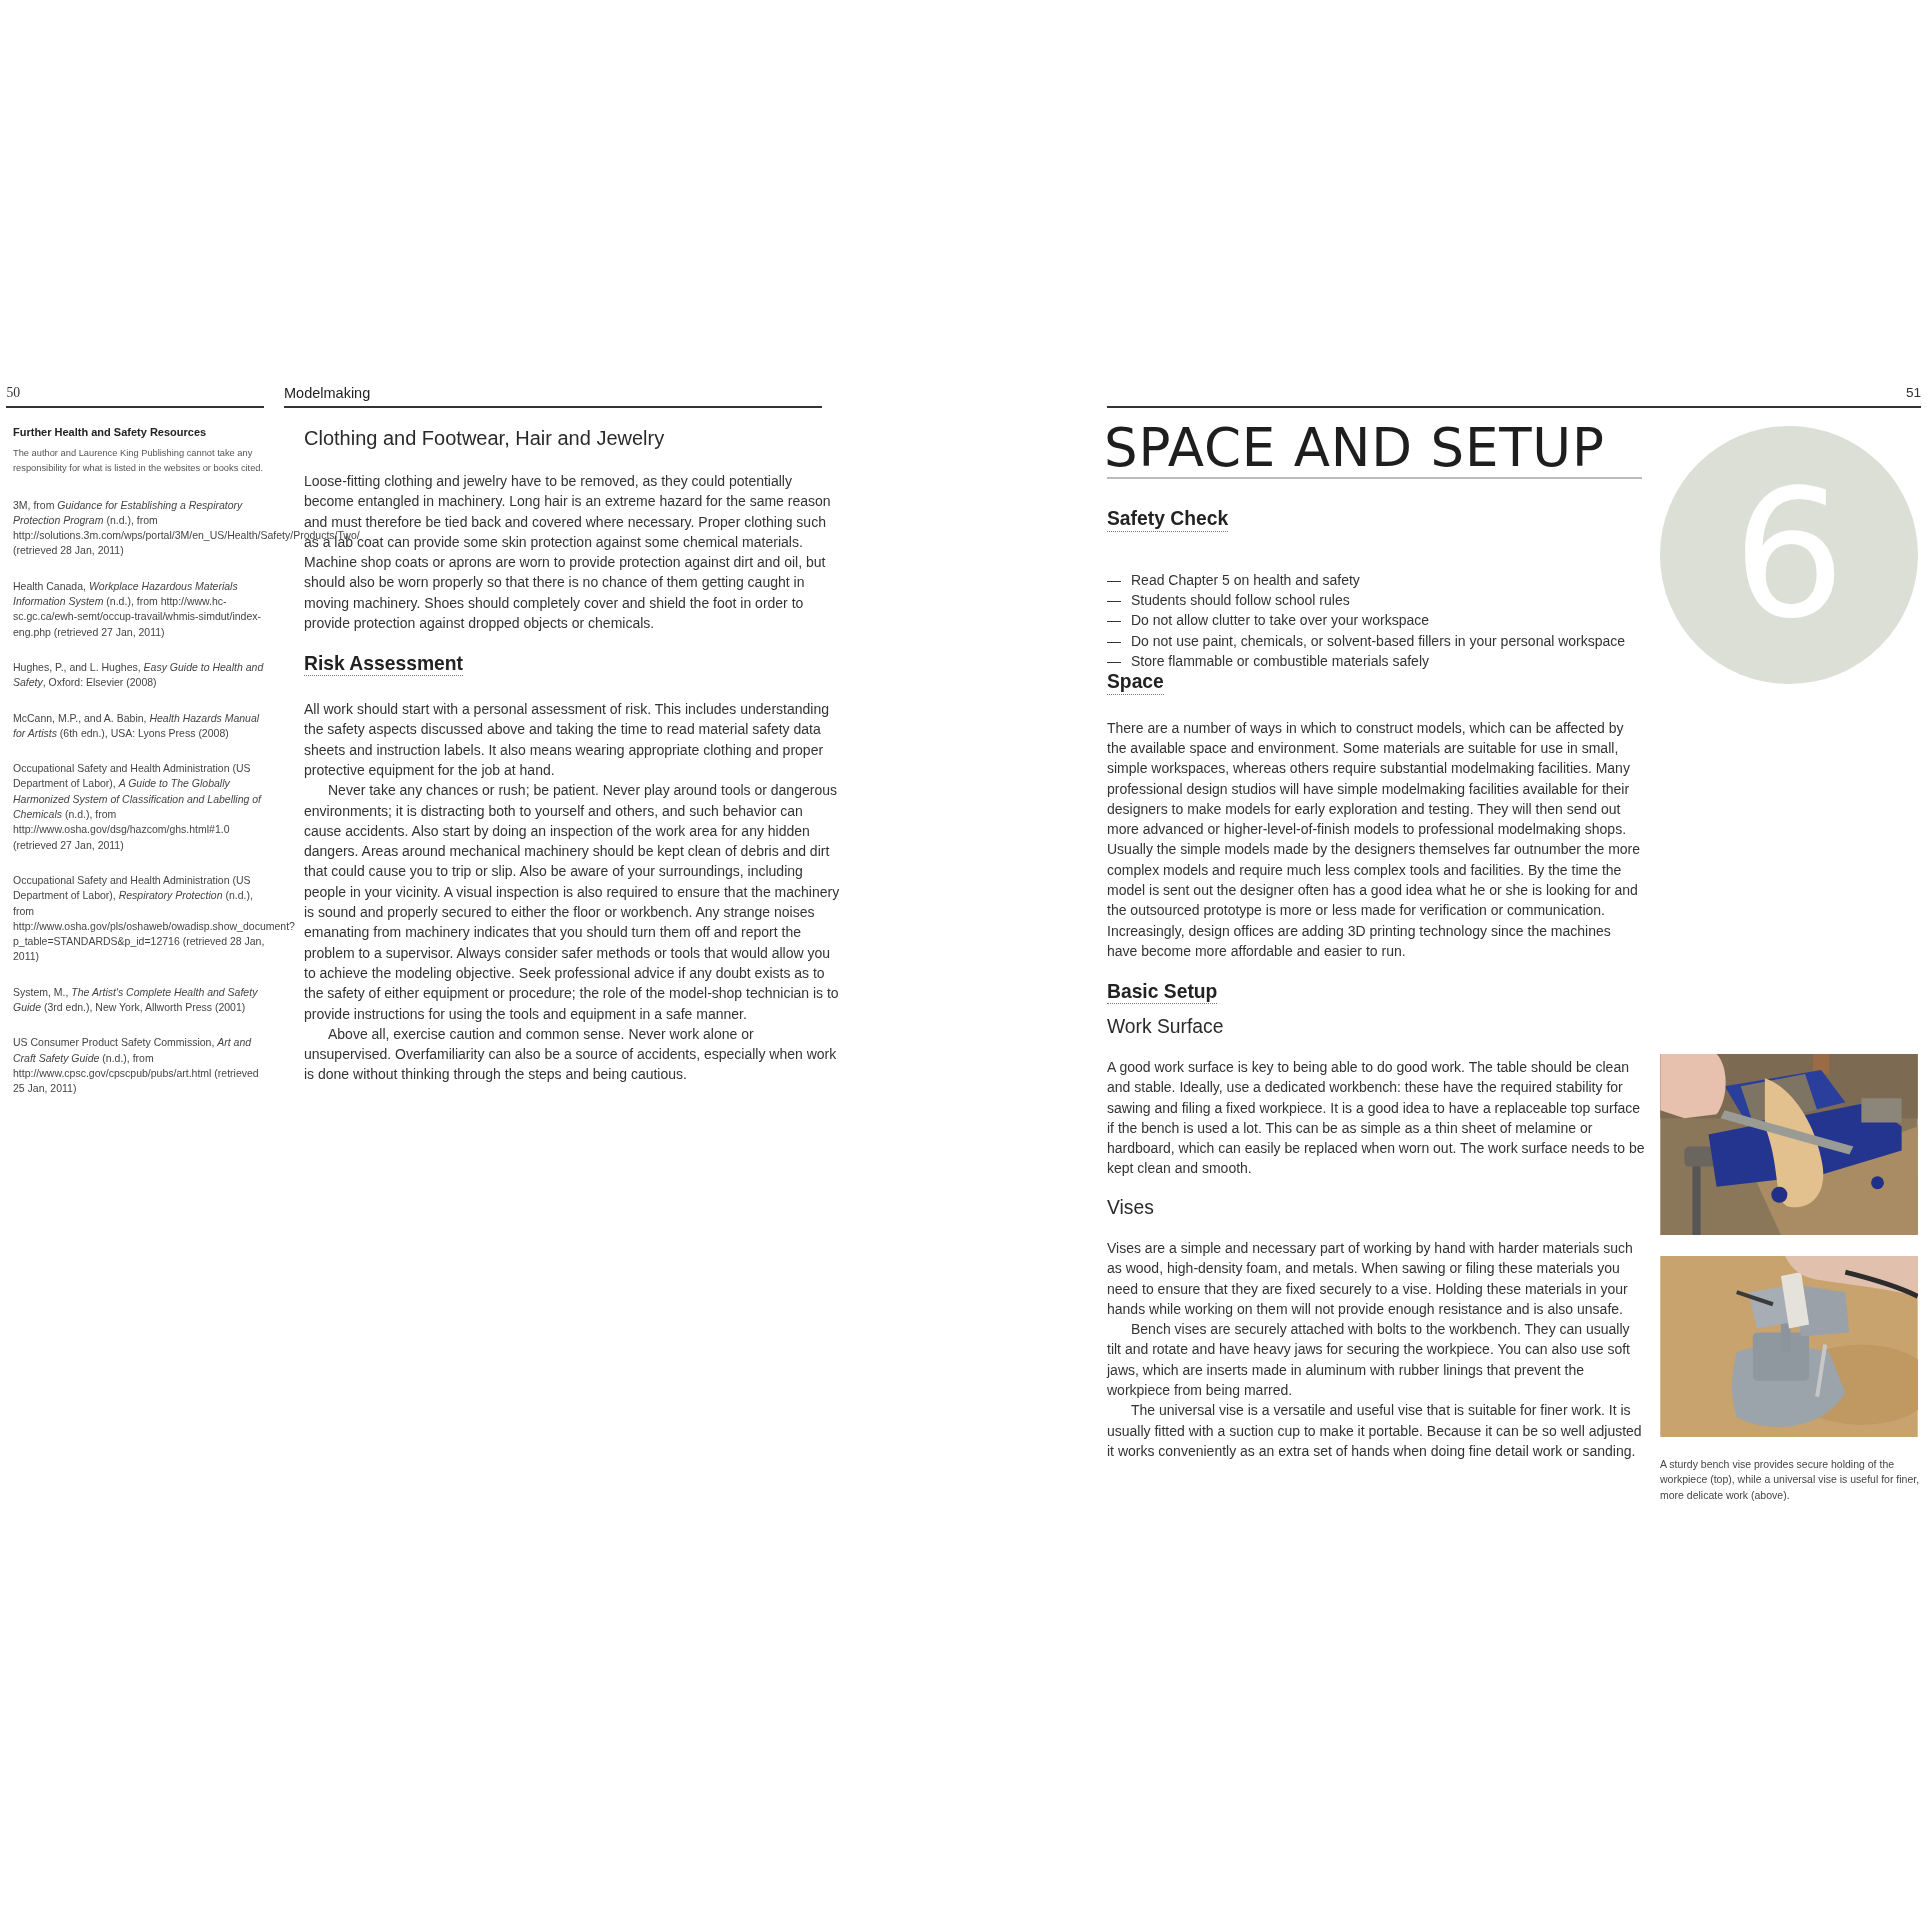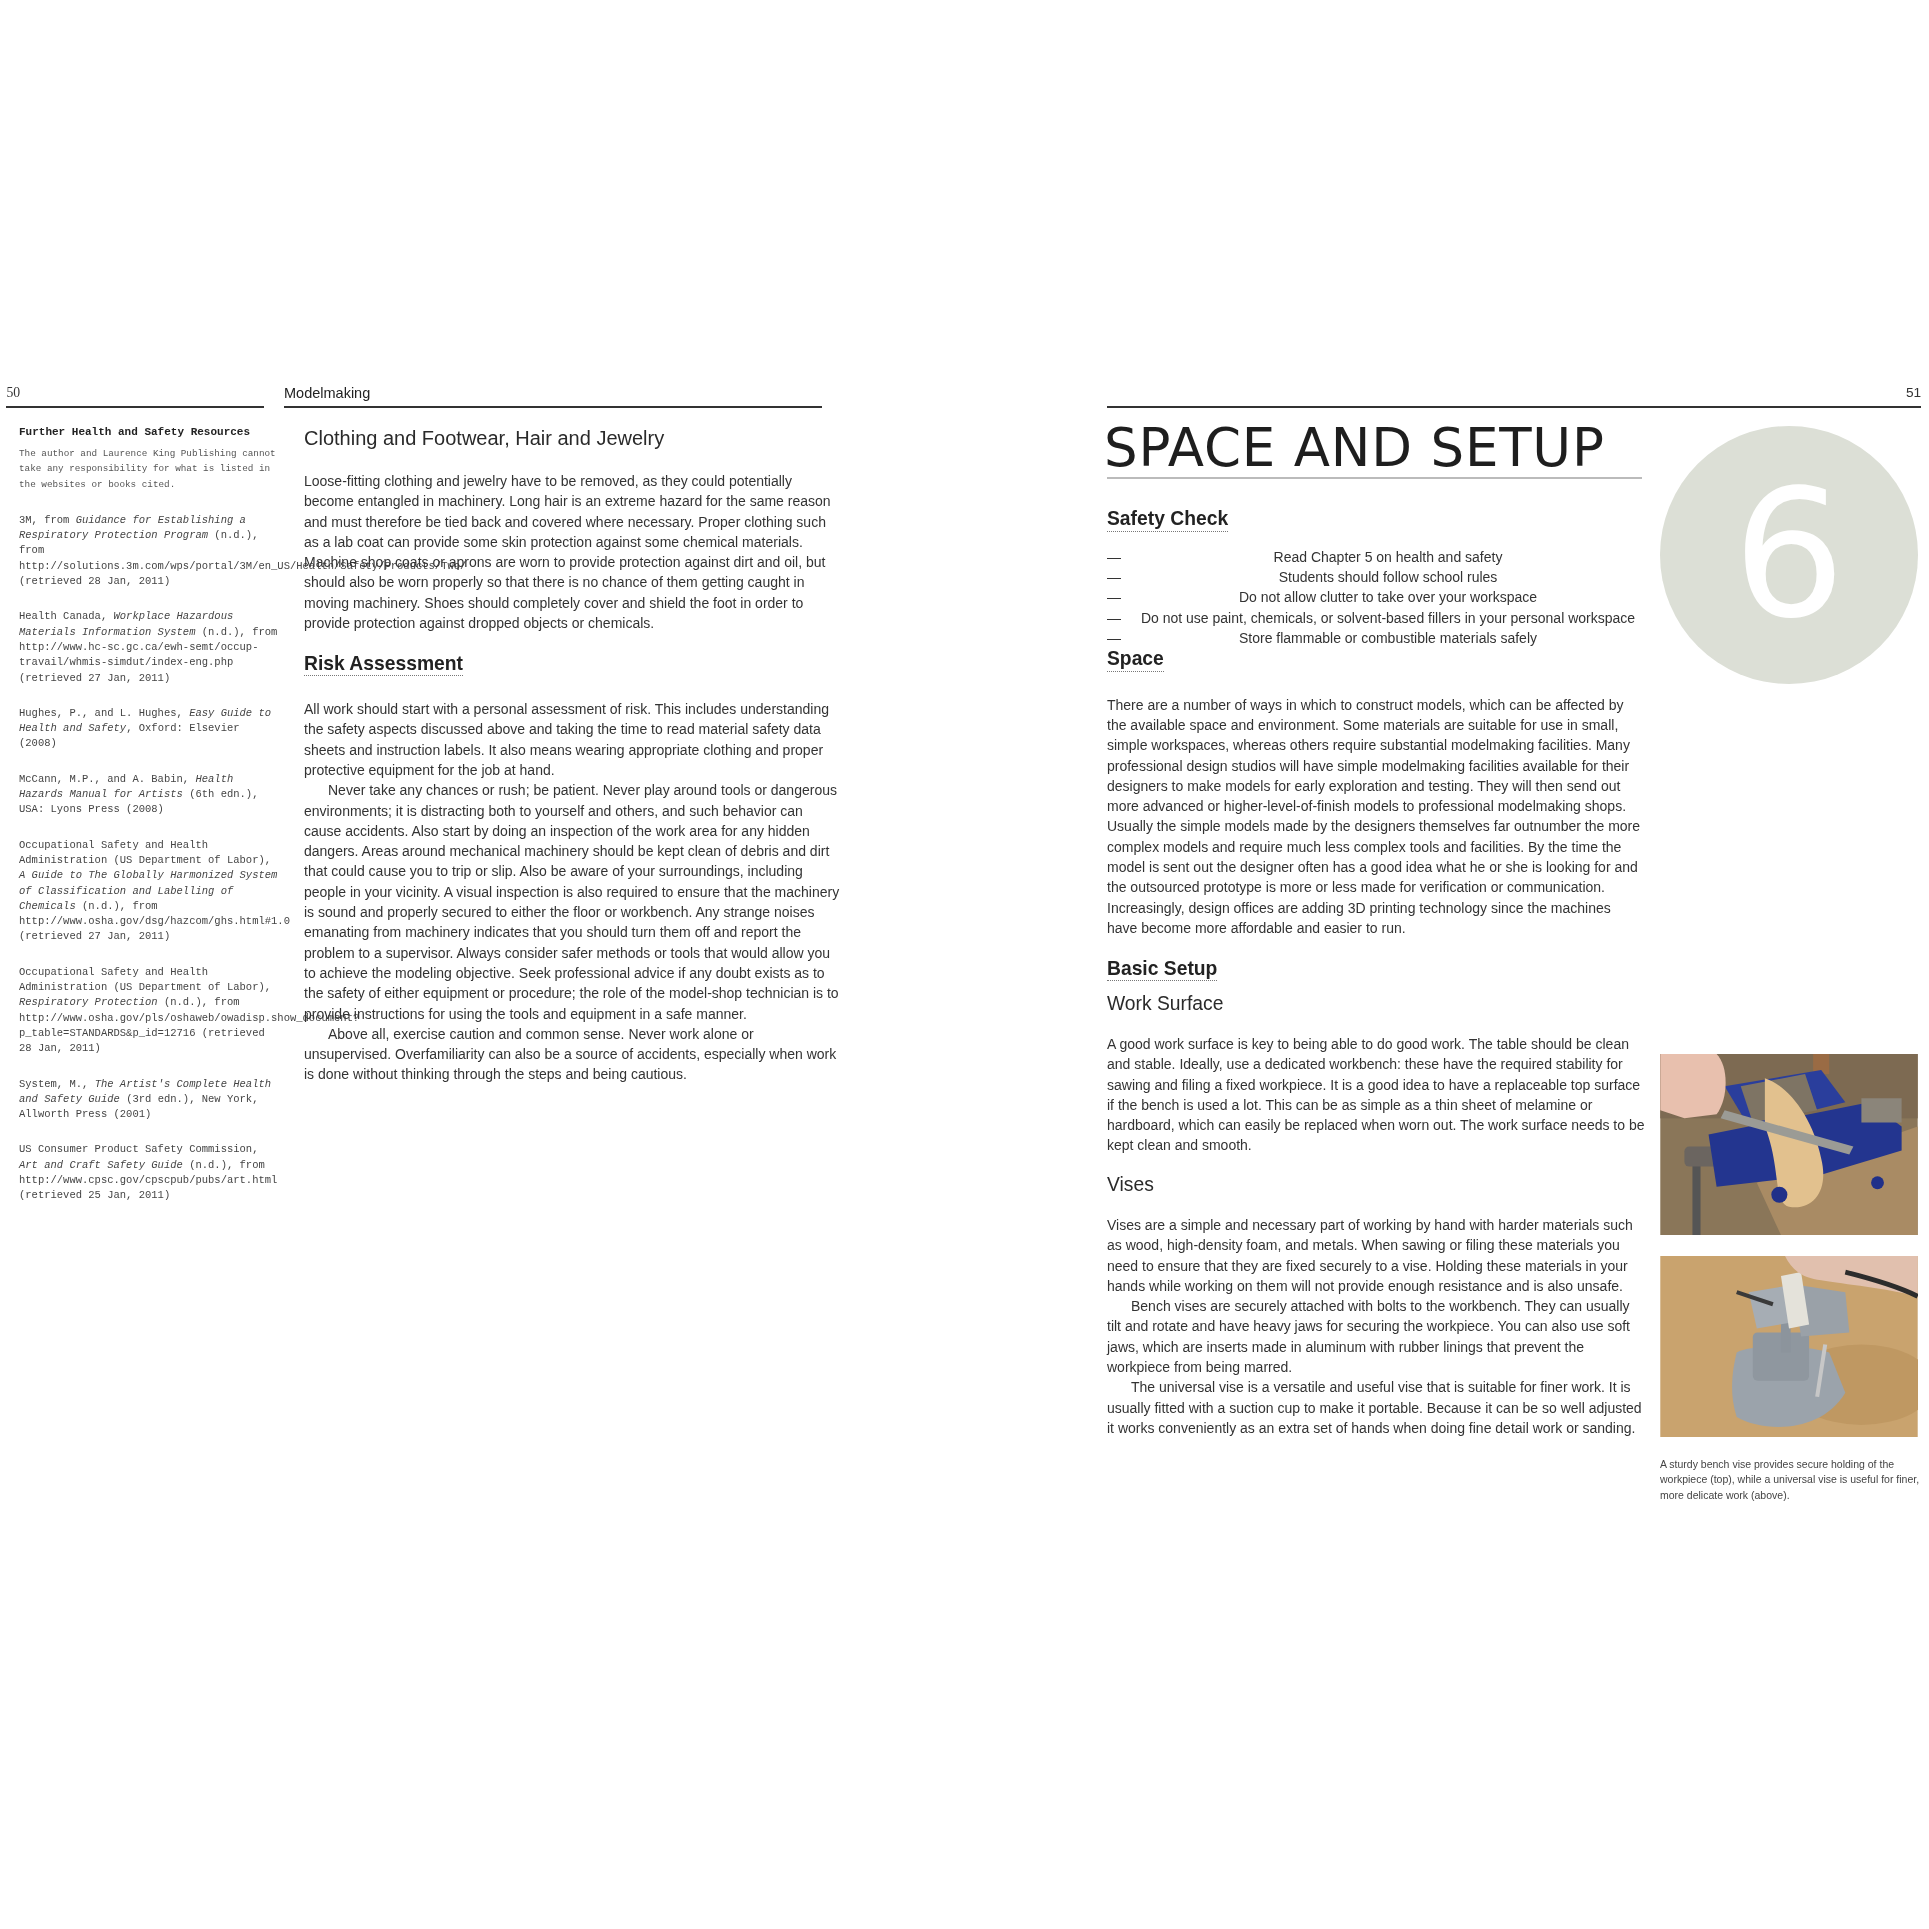--- a/index.html
+++ b/index.html
@@ -4,21 +4,21 @@
 <style>
   html, body { margin:0; padding:0; background:#ffffff; }
   body { width:1930px; height:1930px; position:relative; overflow:hidden;
          font-family:"Liberation Sans", "DejaVu Sans", sans-serif; color:#2a2a2a; }
   .abs { position:absolute; }
   .rule { position:absolute; height:1.6px; background:#333; }
   .folio { position:absolute; top:385px; font-size:13.7px; color:#333; }
   .running-head { position:absolute; top:385px; left:284px; font-size:14.5px; font-weight:normal; color:#222; }
 
   
-  .sidebar { position:absolute; left:19px; top:426px; width:260px;font-family:Liberation Mono, monospace; }
+  .sidebar { position:absolute; left:13px; top:426px; width:260px; }
   .sb-title { font-size:11px; font-weight:bold; color:#222; margin:0 0 8px 0; }
   .sb-disclaimer { font-size:9.3px; line-height:15.3px; color:#555; margin:0 0 21px 0; }
   .ref { font-size:10.5px; line-height:15.3px; color:#444; margin:0 0 20px 0; }
   .ref i { font-style:italic; }
 
   
   .col { position:absolute; }
   .h-light { font-size:20px; font-weight:normal; color:#2a2a2a; margin:0; }
   .h-bold { font-size:19.3px; font-weight:bold; color:#222; margin:0; display:inline-block;
             border-bottom:1.2px dotted #777; padding-bottom:0.8px; }
@@ -82,21 +82,21 @@
 
   <h1 class="chapter-title abs" style="left:1104px; top:417px;">SPACE AND SETUP</h1>
   <div class="title-rule" style="left:1107px; width:535px; top:477px;"></div>
 
   <div class="chapter-circle">
     <span class="chapter-num">6</span>
   </div>
 
   <div class="col" style="left:1107px; top:508px; width:538px;">
     <h3 class="h-bold">Safety Check</h3>
-    <ul class="dash" style="margin-top:15px;text-align:center;">
+    <ul class="dash" style="margin-top:38px;">
       <li>Read Chapter 5 on health and safety</li>
       <li>Students should follow school rules</li>
       <li>Do not allow clutter to take over your workspace</li>
       <li>Do not use paint, chemicals, or solvent-based fillers in your personal workspace</li>
       <li>Store flammable or combustible materials safely</li>
     </ul>
 
     <div style=""><h3 class="h-bold">Space</h3></div>
     <p class="para" style="margin-top:22.6px;">There are a number of ways in which to construct models, which can be affected by the available space and environment. Some materials are suitable for use in small, simple workspaces, whereas others require substantial modelmaking facilities. Many professional design studios will have simple modelmaking facilities available for their designers to make models for early exploration and testing. They will then send out more advanced or higher-level-of-finish models to professional modelmaking shops. Usually the simple models made by the designers themselves far outnumber the more complex models and require much less complex tools and facilities. By the time the model is sent out the designer often has a good idea what he or she is looking for and the outsourced prototype is more or less made for verification or communication. Increasingly, design offices are adding 3D printing technology since the machines have become more affordable and easier to run.</p>
 

